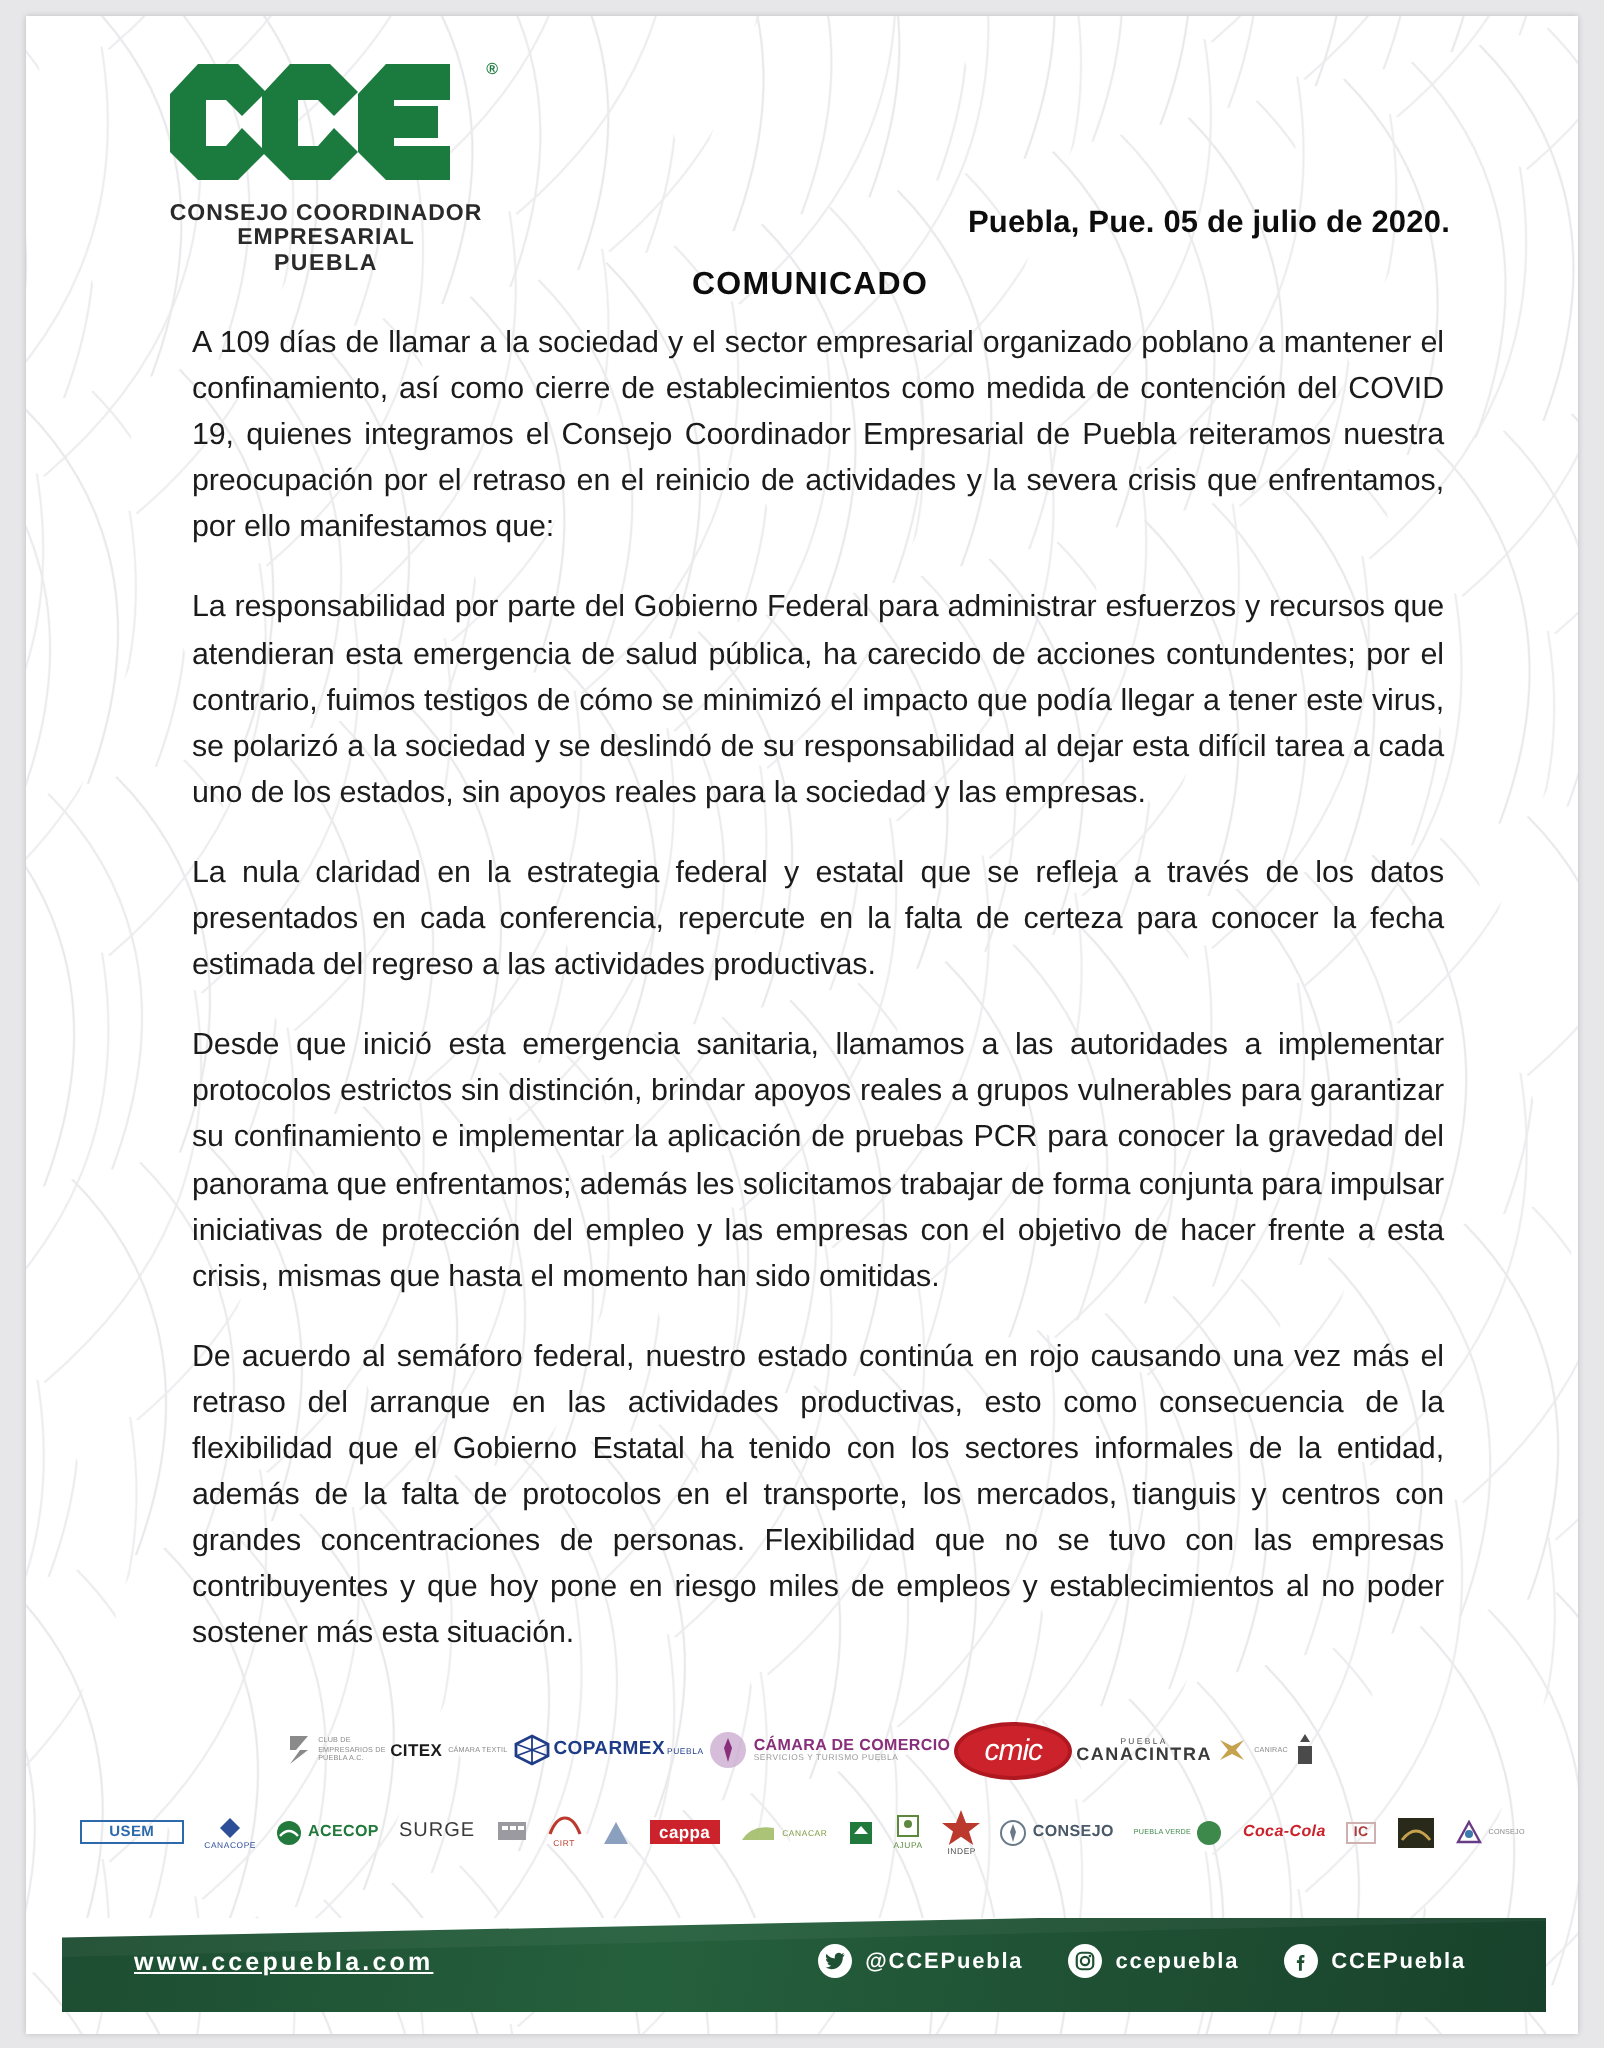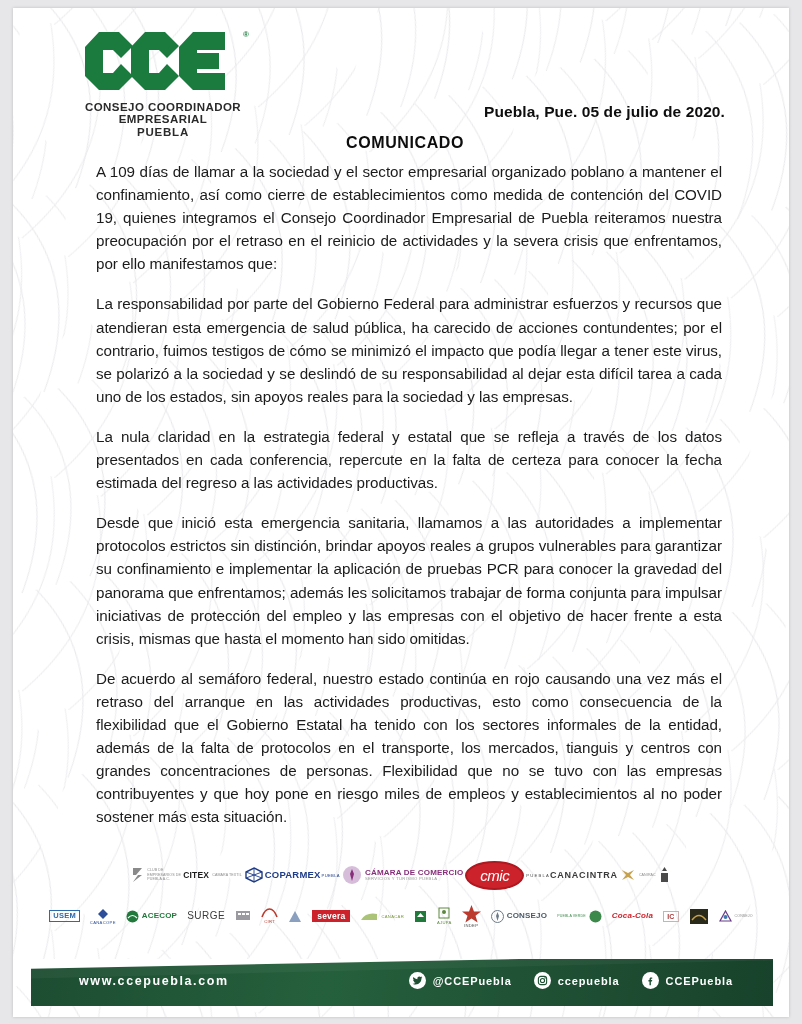--- a/index.html
+++ b/index.html
@@ -224,27 +224,28 @@
     width: 130%;
     height: 22px;
     background: rgba(255,255,255,0.045);
     transform: rotate(-1.4deg);
     transform-origin: left center;
     pointer-events: none;
   }
 
   .site-url {
     position: absolute;
-    left: 48px;
+    left: 36px;
     top: 15px;
     color: #ffffff;
     font-size: 12.5px;
     font-weight: bold;
     letter-spacing: 1.6px;
     z-index: 3;
+    text-decoration: underline;
   }
 
   .socials {
     position: absolute;
     right: 40px;
     top: 13px;
     display: flex;
     align-items: center;
     gap: 22px;
     z-index: 3;
@@ -364,21 +365,21 @@
             <span style="display:flex;flex-direction:column;line-height:1">
               <span class="pl-text" style="color:#8c2d7e;font-size:8px">CÁMARA DE COMERCIO</span>
               <span class="pl-sub">SERVICIOS Y TURISMO PUEBLA</span>
             </span>
           </div>
 
           <div class="plogo">
             <span class="cmic">cmic</span>
           </div>
 
-          <div class="plogo" style="flex-direction:row;gap:0">
+          <div class="plogo" style="flex-direction:column;gap:0">
             <span class="pl-sub" style="color:#4a4a4a;letter-spacing:1.2px">PUEBLA</span>
             <span class="pl-text" style="color:#3a3a3a;font-size:9px;letter-spacing:0.8px">CANACINTRA</span>
           </div>
 
           <div class="plogo">
             <svg width="16" height="16" viewBox="0 0 16 16">
               <path d="M2 3 L6 8 L2 13 L8 10 L14 13 L10 8 L14 3 L8 6 Z" fill="#c8a24a"></path>
             </svg>
             <span class="pl-tiny">CANIRAC</span>
           </div>
@@ -386,21 +387,21 @@
           <div class="plogo">
             <svg width="13" height="18" viewBox="0 0 13 18">
               <path d="M6.5 1 L9 5 L4 5 Z M3 7 L10 7 L10 16 L3 16 Z" fill="#4a4a4a"></path>
             </svg>
           </div>
         </div>
 
         <div class="logo-row row2">
 
           <div class="plogo">
-            <span class="pl-text" style="color:#2a6ab0;border:1px solid #2a6ab0;padding:1px 3px;font-size:7.5px">USEM</span>
+            <span class="pl-text" style="color:#2a6ab0;border:1px solid #2a6ab0;padding:1px 14px;font-size:7.5px">USEM</span>
           </div>
 
           <div class="plogo" style="flex-direction:column;gap:0">
             <svg width="12" height="12" viewBox="0 0 12 12">
               <path d="M6 1 L11 6 L6 11 L1 6 Z" fill="#2b4f9e"></path>
             </svg>
             <span class="pl-sub" style="color:#2b4f9e">CANACOPE</span>
           </div>
 
           <div class="plogo">
@@ -429,21 +430,21 @@
             <span class="pl-sub" style="color:#c0392b">CIRT</span>
           </div>
 
           <div class="plogo">
             <svg width="14" height="13" viewBox="0 0 14 13">
               <path d="M7 1 L13 12 L1 12 Z" fill="#8aa0c0"></path>
             </svg>
           </div>
 
           <div class="plogo">
-            <span class="pl-text" style="background:#d3202a;color:#fff;padding:2px 5px;font-size:8.5px">severa</span>
+            <span class="pl-text" style="background:#d3202a;color:#fff;padding:2px 5px;font-size:8.5px">cappa</span>
           </div>
 
           <div class="plogo">
             <svg width="18" height="11" viewBox="0 0 18 11">
               <path d="M1 9 Q6 1 17 3 L17 9 Z" fill="#9aba5a" opacity="0.85"></path>
             </svg>
             <span class="pl-sub" style="color:#7a9a3a">CANACAR</span>
           </div>
 
           <div class="plogo">

